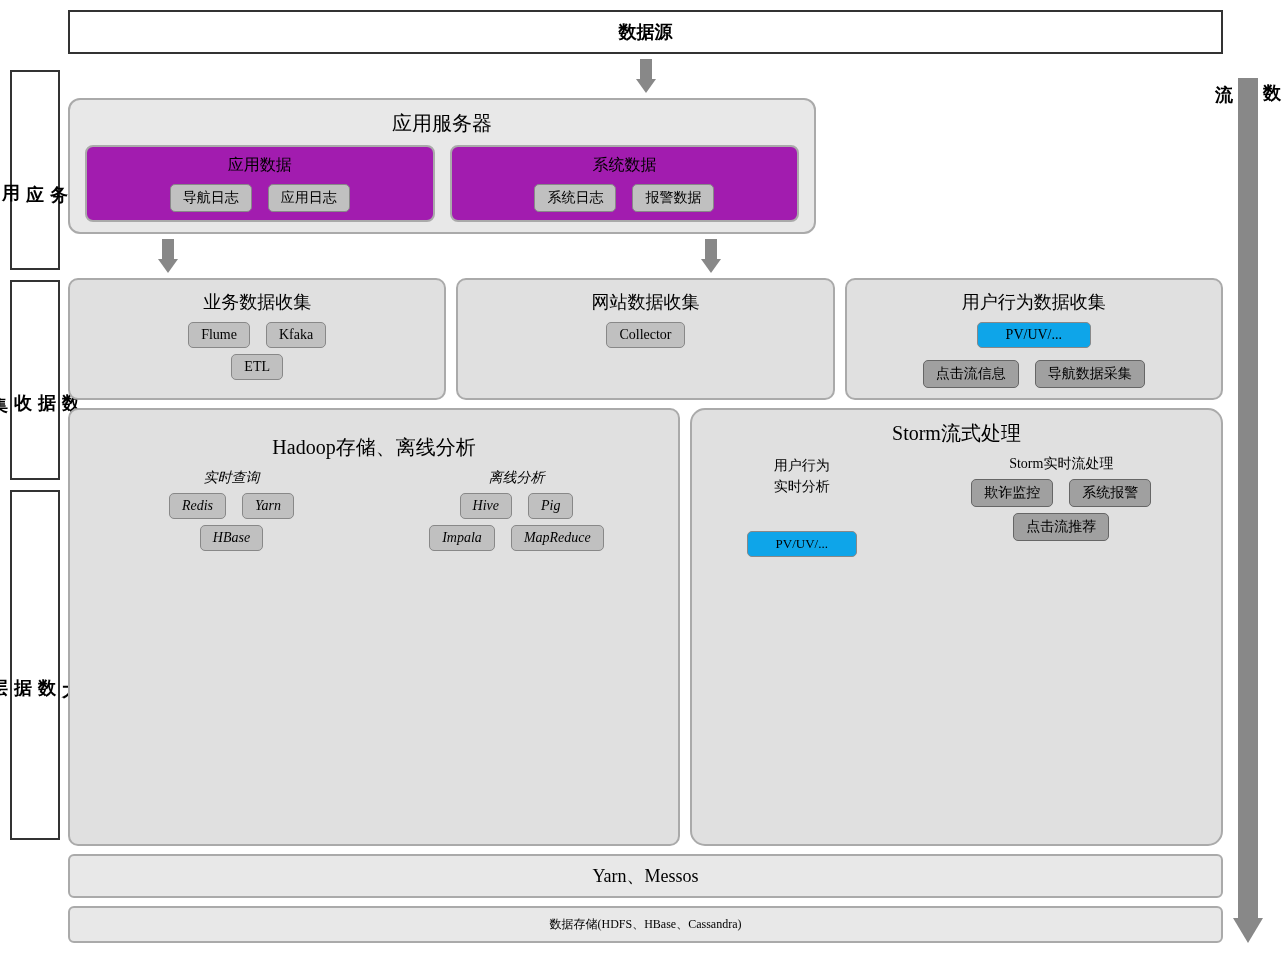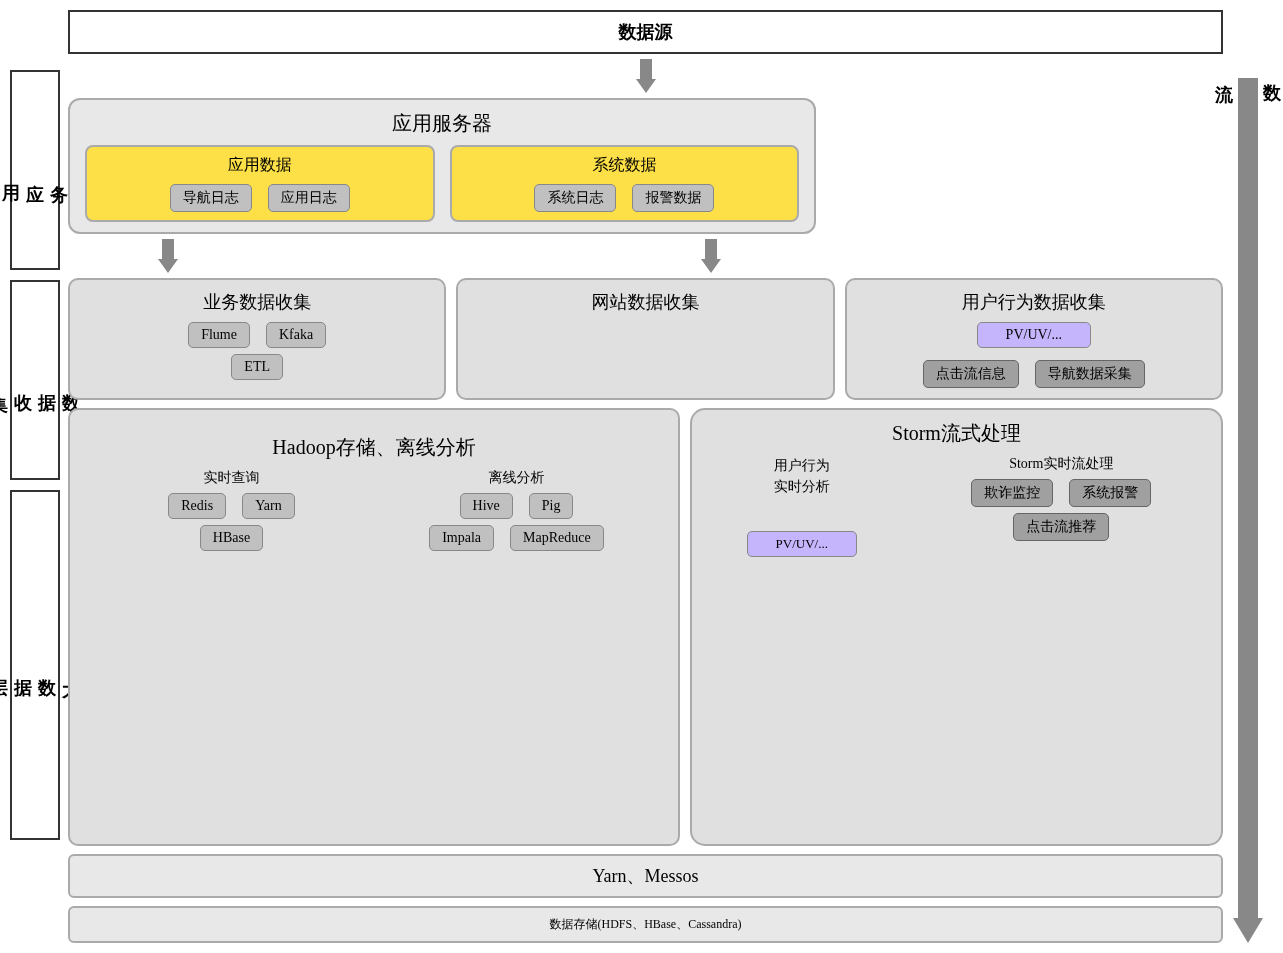--- a/index.html
+++ b/index.html
@@ -90,21 +90,21 @@
 
     .app-server-inner {
       display: flex;
       gap: 15px;
     }
 
     .data-box {
       flex: 1;
       border: 2px solid #aaa;
       border-radius: 8px;
-      background: #fde047;
+      background: #a21caf;
       padding: 8px 14px;
     }
 
     .data-box-title {
       text-align: center;
       font-size: 16px;
       margin-bottom: 8px;
     }
 
     .tags-row {
@@ -184,20 +184,21 @@
       padding: 10px;
     }
 
     .hadoop-inner {
       display: flex;
       gap: 10px;
     }
 
     .sub-section {
       flex: 1;
+      font-style: italic;
     }
 
     .sub-title {
       text-align: center;
       font-size: 14px;
       margin-bottom: 6px;
     }
 
     .storm-inner {
       display: flex;
@@ -295,21 +296,21 @@
 
     .v-arrow-head {
       width: 0;
       height: 0;
       border-left: 10px solid transparent;
       border-right: 10px solid transparent;
       border-top: 14px solid #888;
     }
 
     .pv-tag {
-      background: #c4b5fd;
+      background: #0ea5e9;
       border: 1.5px solid #888;
       border-radius: 5px;
       padding: 4px 28px;
       font-size: 14px;
       text-align: center;
       margin-bottom: 6px;
     }
   </style>
 </head>
 <body>
@@ -385,20 +386,25 @@
             <span class="tag">Kfaka</span>
           </div>
           <div class="tags-row">
             <span class="tag">ETL</span>
           </div>
         </div>
       </div>
 
       <div class="collection-box">
         <div class="collection-box-title">网站数据收集</div>
+        <div class="tags-center">
+          <div class="tags-row">
+            <span class="tag">Collector</span>
+          </div>
+        </div>
       </div>
 
       <div class="collection-box">
         <div class="collection-box-title">用户行为数据收集</div>
         <div class="tags-center">
           <div class="pv-tag">PV/UV/...</div>
           <div class="tags-row">
             <span class="tag tag-dark">点击流信息</span>
             <span class="tag tag-dark">导航数据采集</span>
           </div>

